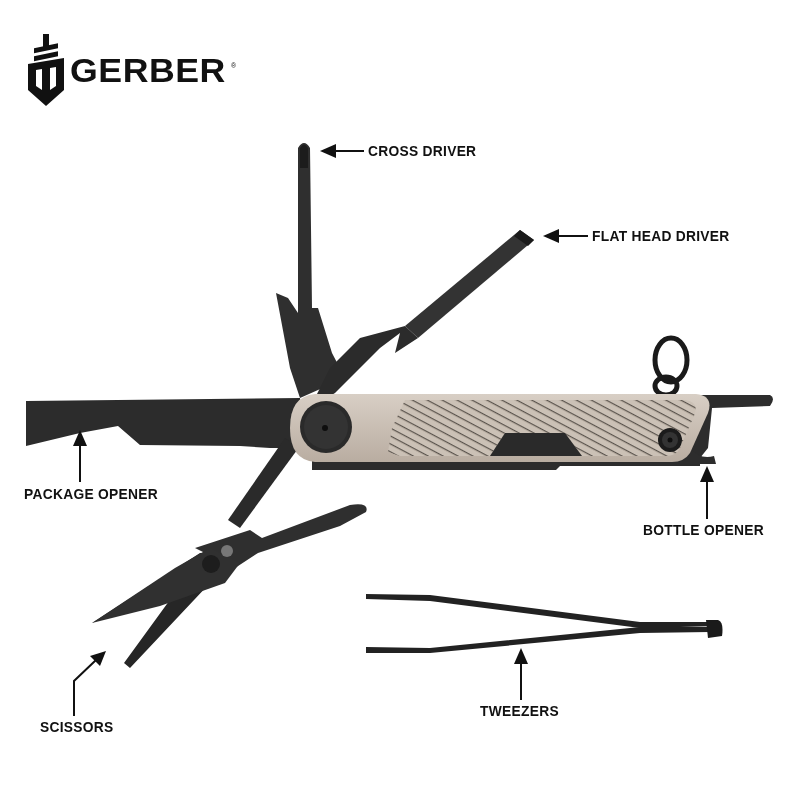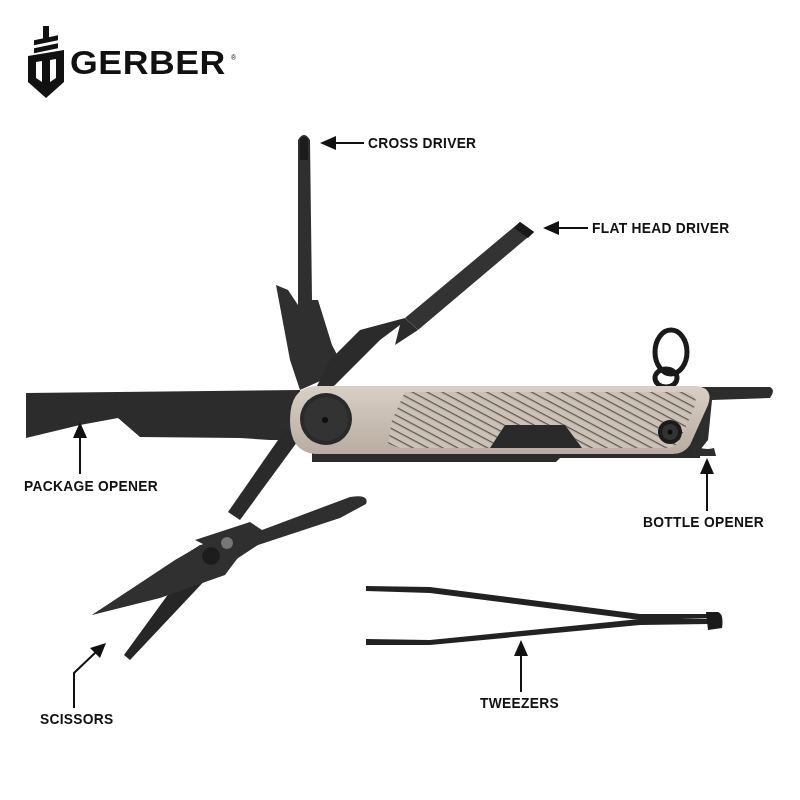--- a/index.html
+++ b/index.html
@@ -1,18 +1,18 @@
 <!DOCTYPE html>
 <html><head>
   <meta charset="utf-8">
   <style>
     html, body { margin: 0; padding: 0; background: #ffffff; }
     body { width: 800px; height: 800px; position: relative; overflow: hidden;
            font-family: "Liberation Sans", "DejaVu Sans", sans-serif; }
-    .stage { position: absolute; left: 0; top: 0; width: 800px; height: 632px; border-radius: 20px; }
+    .stage { position: absolute; left: 0; top: 8px; width: 800px; height: 632px; border-radius: 20px; }
     .logo { position: absolute; left: 26px; top: 26px; height: 72px; display: flex; align-items: center; }
     .logo-word { font-family: "Liberation Sans", sans-serif; font-weight: 700; font-size: 34px;
                  letter-spacing: 0.5px; color: #111; margin-left: 4px; line-height: 1;
                  transform: scaleX(1.05); transform-origin: left center; }
     .logo-reg { font-size: 7px; color: #111; position: absolute; left: 205px; top: 28px; }
     .label { position: absolute; font-family: "Liberation Sans", sans-serif; font-weight: 700;
              font-size: 15px; color: #111; letter-spacing: 0.3px; white-space: nowrap;
              transform: scaleX(0.92); transform-origin: left center; }
     svg.art { position: absolute; left: 0; top: 0; }
   </style>

